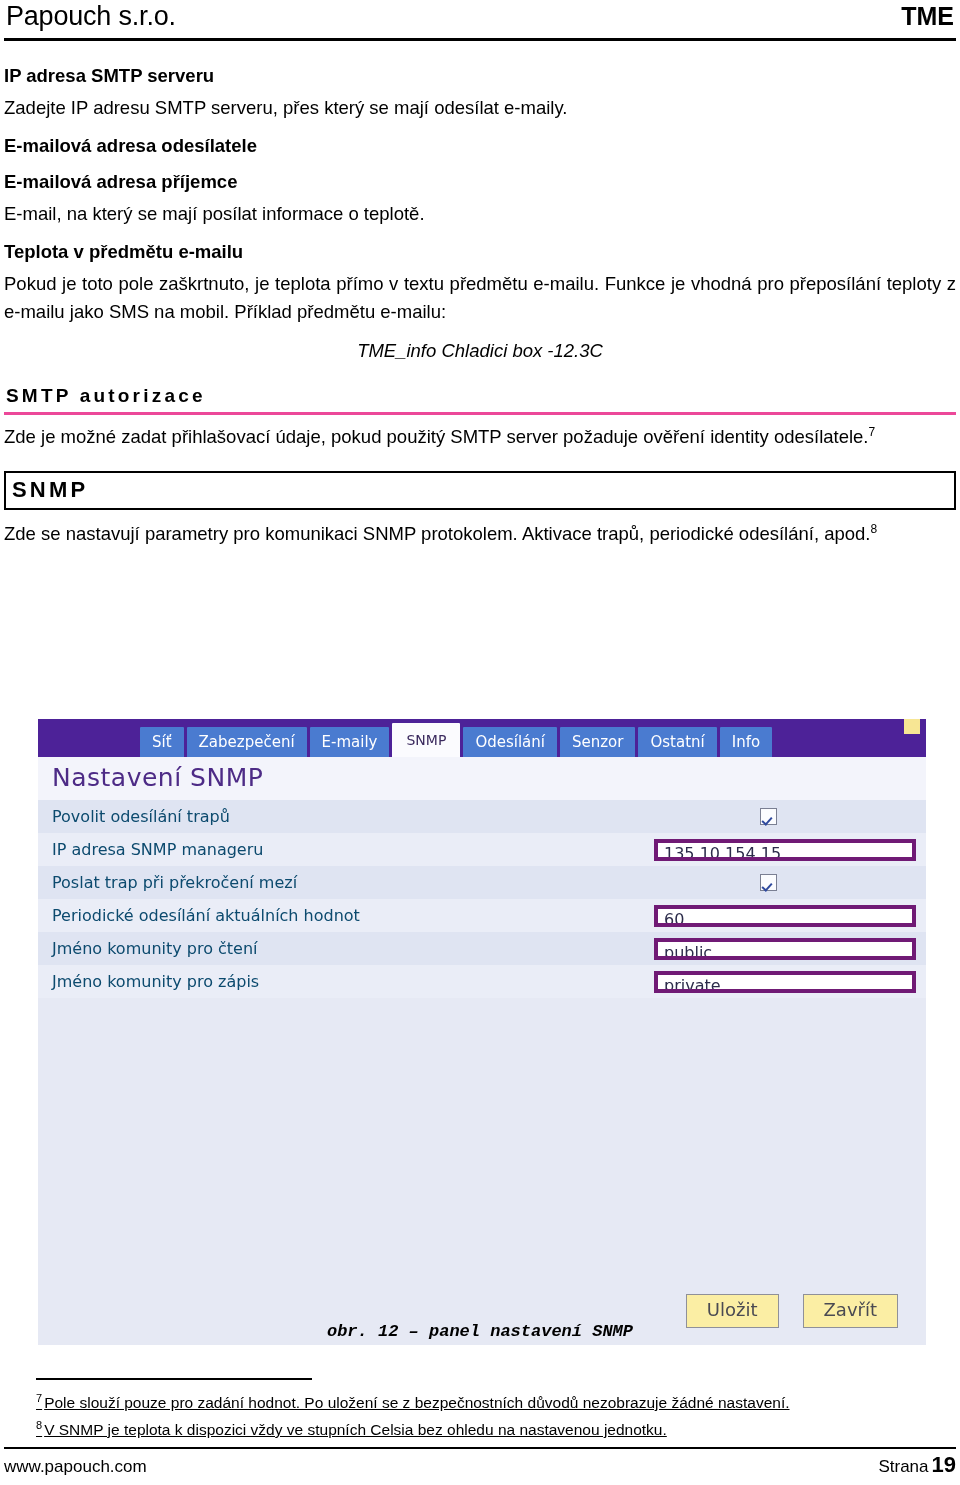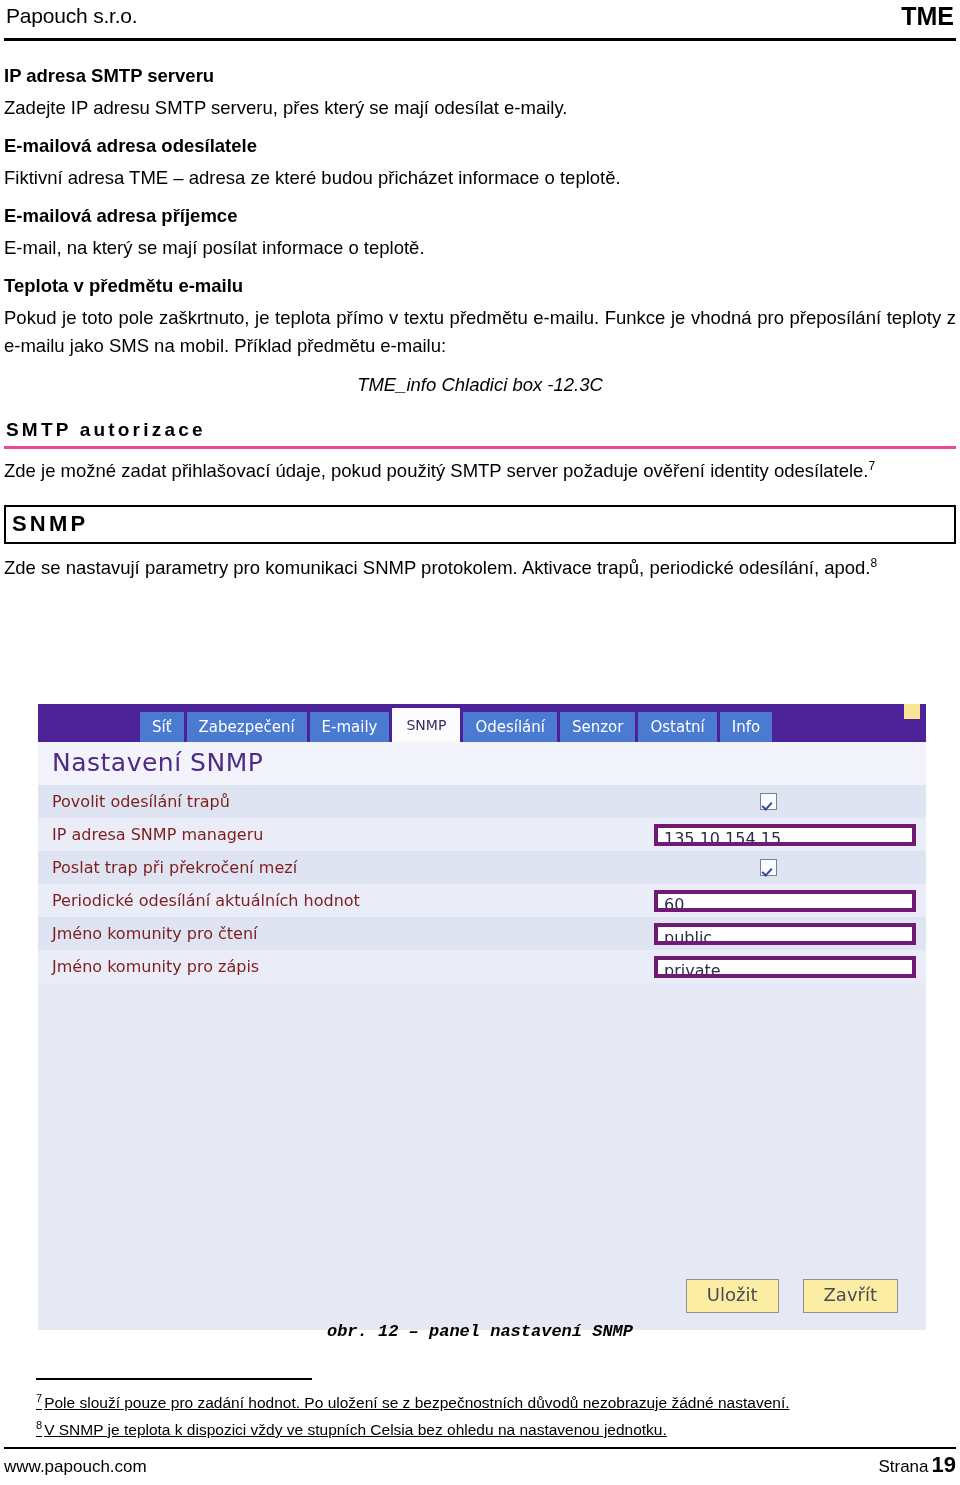--- a/index.html
+++ b/index.html
@@ -22,21 +22,21 @@
     left: 0; top: 0;
     width: 960px;
     height: 40px;
     display: flex;
     align-items: flex-start;
     justify-content: space-between;
     padding: 0 6px;
     box-sizing: border-box;
   }
   .brand {
-    font-size: 21px;
+    font-size: 27px;
     font-weight: normal;
     line-height: 32px;
     letter-spacing: -0.2px;
   }
   .header-right {
     font-size: 25px;
     font-weight: bold;
     line-height: 32px;
     margin-left: 8px;
   }
@@ -98,21 +98,21 @@
     padding: 4px 6px 5px 6px;
     border: 2px solid #000;
     margin: 20px 0 10px 0;
     line-height: 26px;
   }
 
   
   .shot-wrap {
     position: absolute;
     left: 38px;
-    top: 704px;
+    top: 719px;
     width: 888px;
     height: 626px;
     border-radius: 27px;
   }
   .shot {
     position: relative;
     width: 888px;
     height: 626px;
     background: #e6e9f4;
     font-family: "DejaVu Sans", sans-serif;
@@ -168,21 +168,21 @@
     align-items: center;
     height: 33px;
     padding: 0 12px 0 14px;
     box-sizing: border-box;
     background: #dfe4f2;
   }
   .row.alt { background: #eaedf7; }
   .row .label {
     flex: 0 0 600px;
     font-size: 16px;
-    color: #7f1d1d;
+    color: #0c4a6e;
     white-space: nowrap;
   }
   .row .ctrl {
     flex: 1 1 auto;
     display: flex;
     align-items: center;
   }
   .chk {
     width: 15px; height: 15px;
     background: #fbfcff;
@@ -306,21 +306,20 @@
   <div class="header-right">TME</div>
 </div>
 <div class="header-rule"></div>
 
 <div class="content">
 
   <h3 class="sub">IP adresa SMTP serveru</h3>
   <p class="body nojust">Zadejte IP adresu SMTP serveru, přes který se mají odesílat e-maily.</p>
 
   <h3 class="sub">E-mailová adresa odesílatele</h3>
-  <p class="body nojust">Fiktivní adresa TME – adresa ze které budou přicházet informace o teplotě.</p>
 
   <h3 class="sub">E-mailová adresa příjemce</h3>
   <p class="body nojust">E-mail, na který se mají posílat informace o teplotě.</p>
 
   <h3 class="sub">Teplota v předmětu e-mailu</h3>
   <p class="body">Pokud je toto pole zaškrtnuto, je teplota přímo v textu předmětu e-mailu. Funkce je vhodná pro přeposílání teploty z e-mailu jako SMS na mobil. Příklad předmětu e-mailu:</p>
 
   <div class="center-italic">TME_info Chladici box -12.3C</div>
 
   <div class="sect-h2">SMTP autorizace</div>

